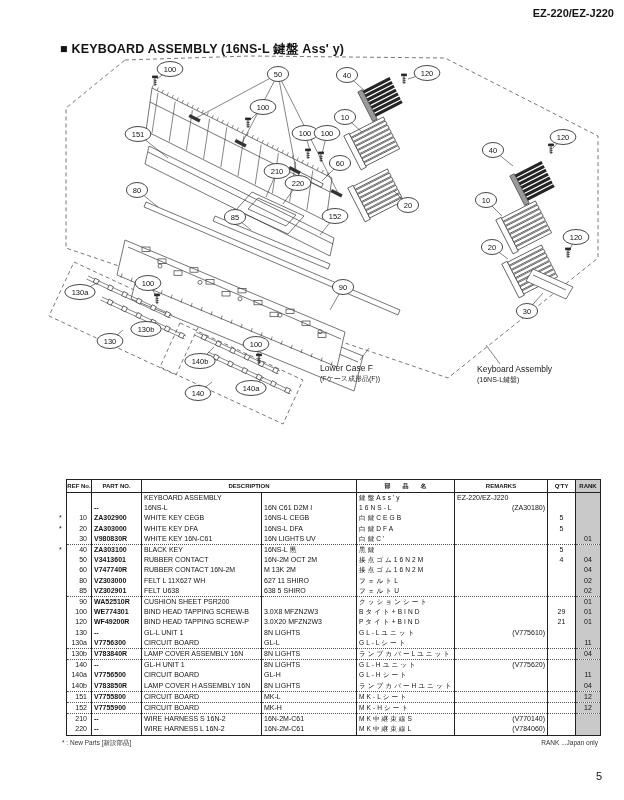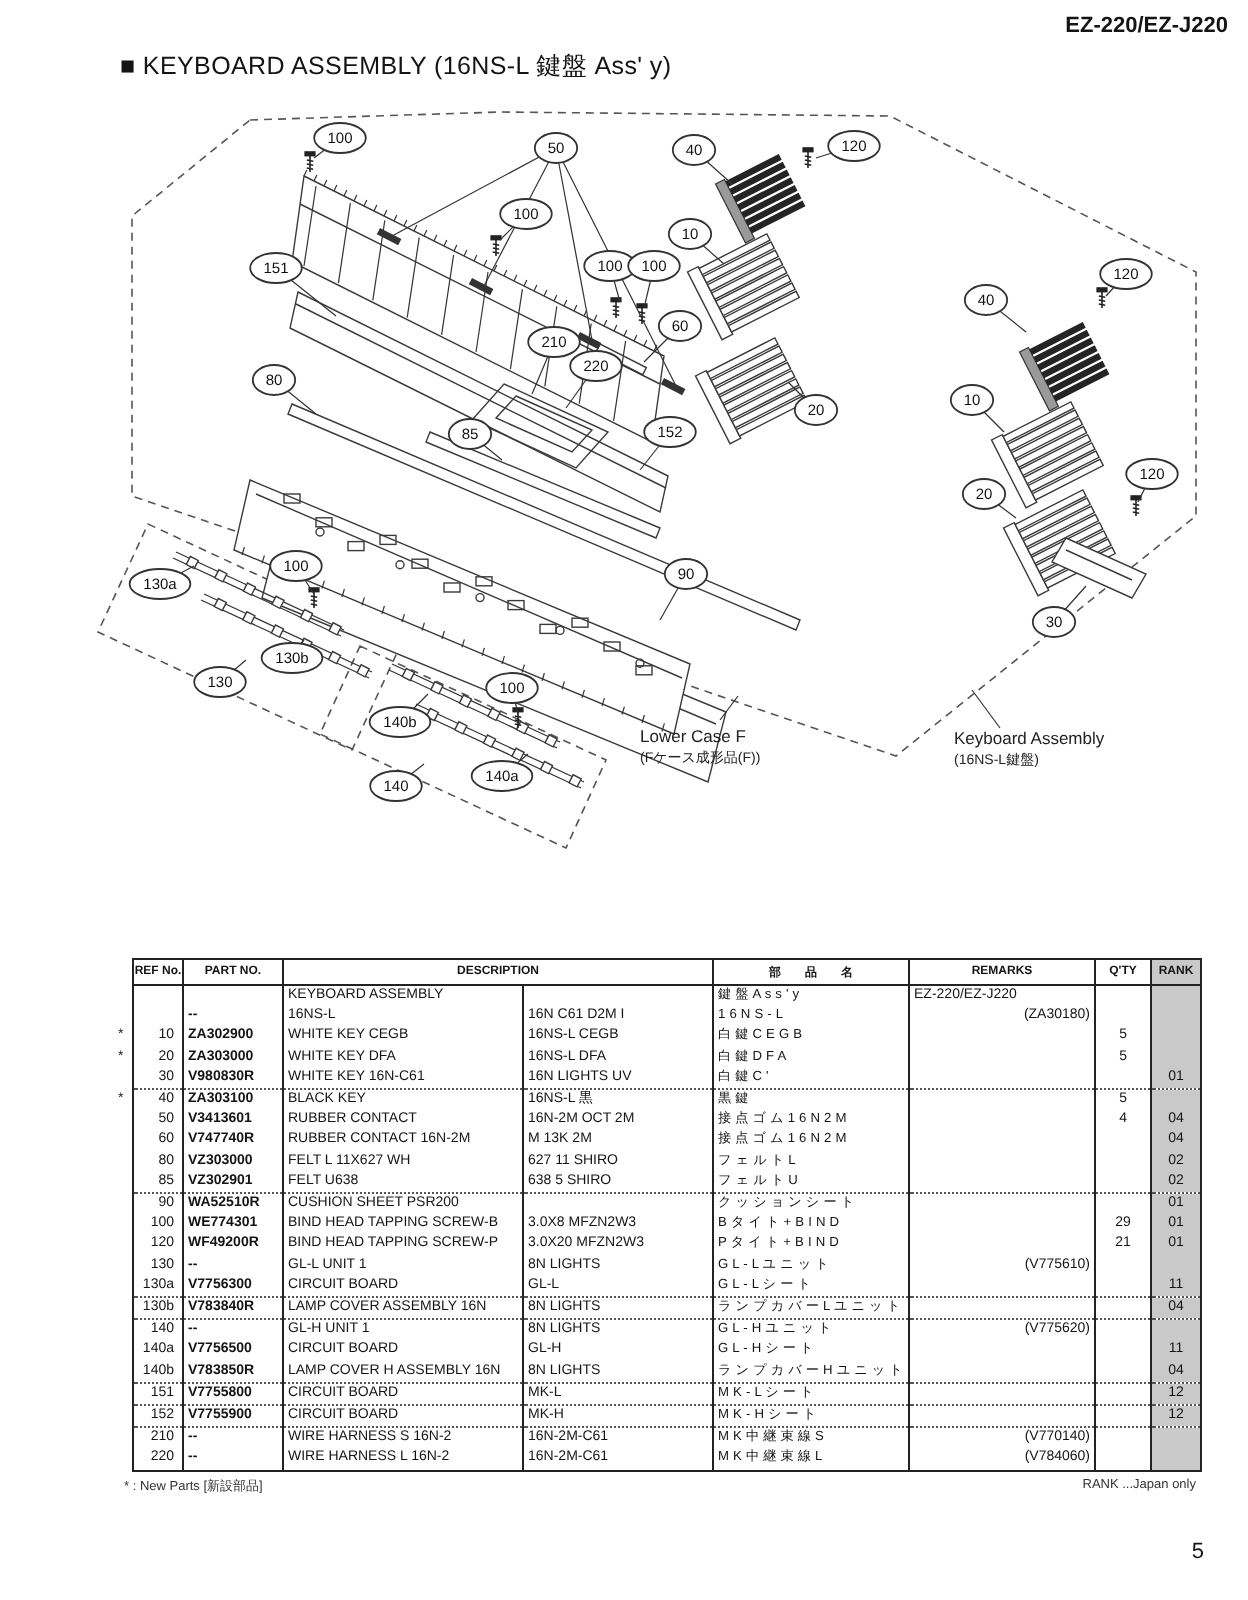--- a/index.html
+++ b/index.html
@@ -1,19 +1,19 @@
 <!DOCTYPE html>
 <html><head>
 <meta charset="utf-8">
 <style>
   html,body{margin:0;padding:0}
   body{width:624px;height:800px;background:#fff;position:relative;overflow:hidden;
        font-family:"Liberation Sans",sans-serif;color:#141414}
   .model{position:absolute;top:7px;right:10px;font-size:11px;font-weight:bold}
-  .title{position:absolute;top:25px;left:60px;font-size:12.5px;font-weight:normal;letter-spacing:.2px}
+  .title{position:absolute;top:41px;left:60px;font-size:12.5px;font-weight:bold;letter-spacing:.2px}
   #diagram{position:absolute;top:0;left:0}
   .ln{fill:#fff;stroke:#3a3a3a;stroke-width:.7}
   .lnf{fill:none;stroke:#3a3a3a;stroke-width:.7}
   .dash{fill:none;stroke:#555;stroke-width:.8;stroke-dasharray:4 3}
   .lead{stroke:#333;stroke-width:.6}
   .co{fill:#fff;stroke:#333;stroke-width:.9}
   .cot{font:7.5px "Liberation Sans",sans-serif;fill:#111;text-anchor:middle}
   .lbl{font:8.5px "Liberation Sans",sans-serif;fill:#222}
   .lblja{font:7px "Liberation Sans",sans-serif;fill:#222}
   .tablewrap{position:absolute;left:66px;top:479px}

